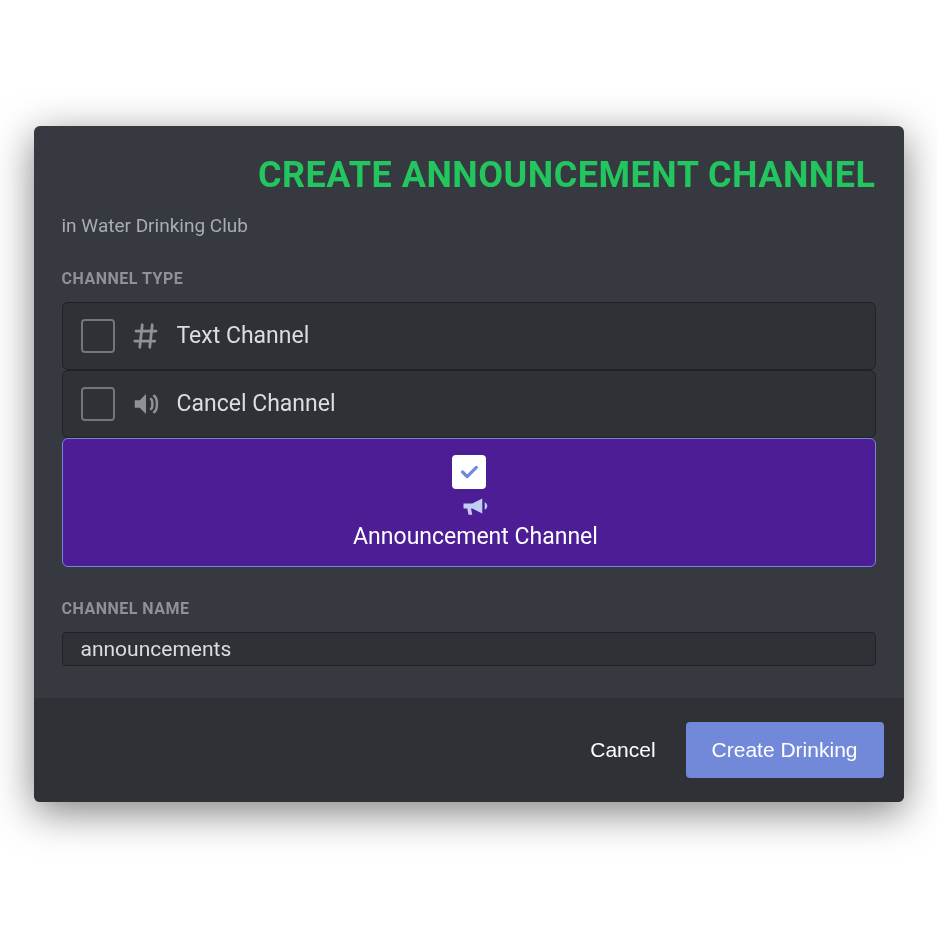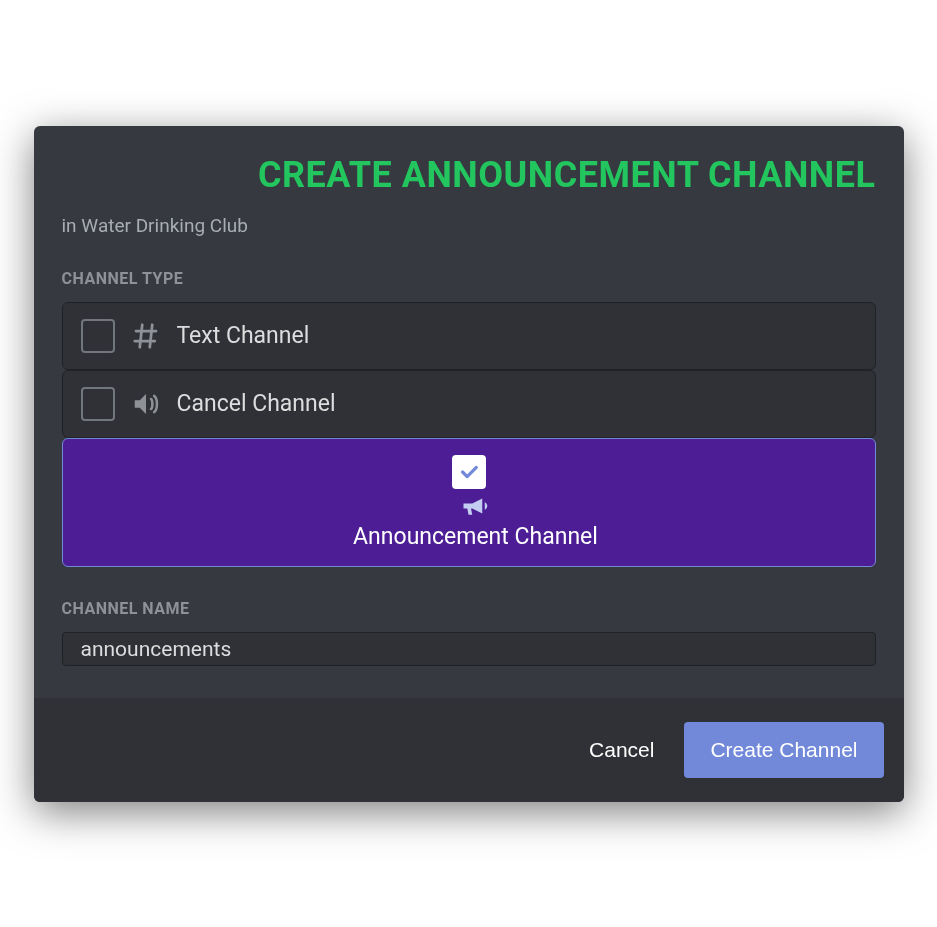--- a/index.html
+++ b/index.html
@@ -203,15 +203,15 @@
       <span class="type-label">Announcement Channel</span>
     </div>
     
     <div class="section-label">CHANNEL NAME</div>
     
     <input type="text" class="channel-name-input" value="announcements" style="">
   </div>
 
   <div class="modal-footer">
     <button class="btn-cancel">Cancel</button>
-    <button class="btn-primary">Create Channel</button>
+    <button class="btn-primary">Create Drinking</button>
   </div>
 </div>
 
 </body></html>

